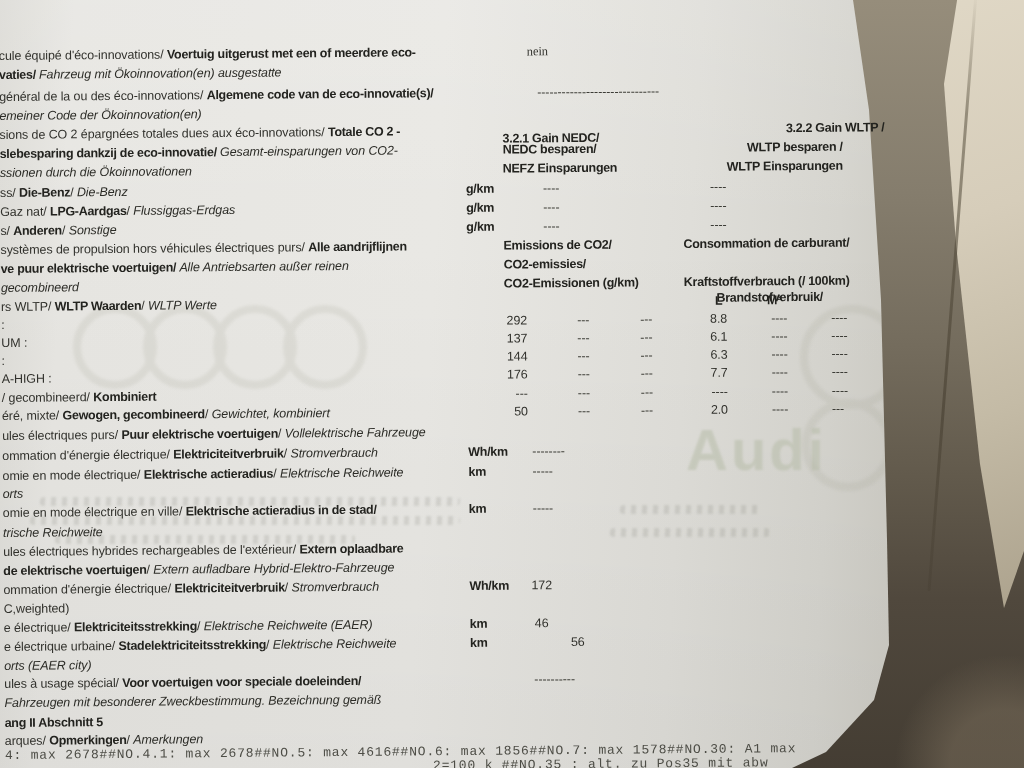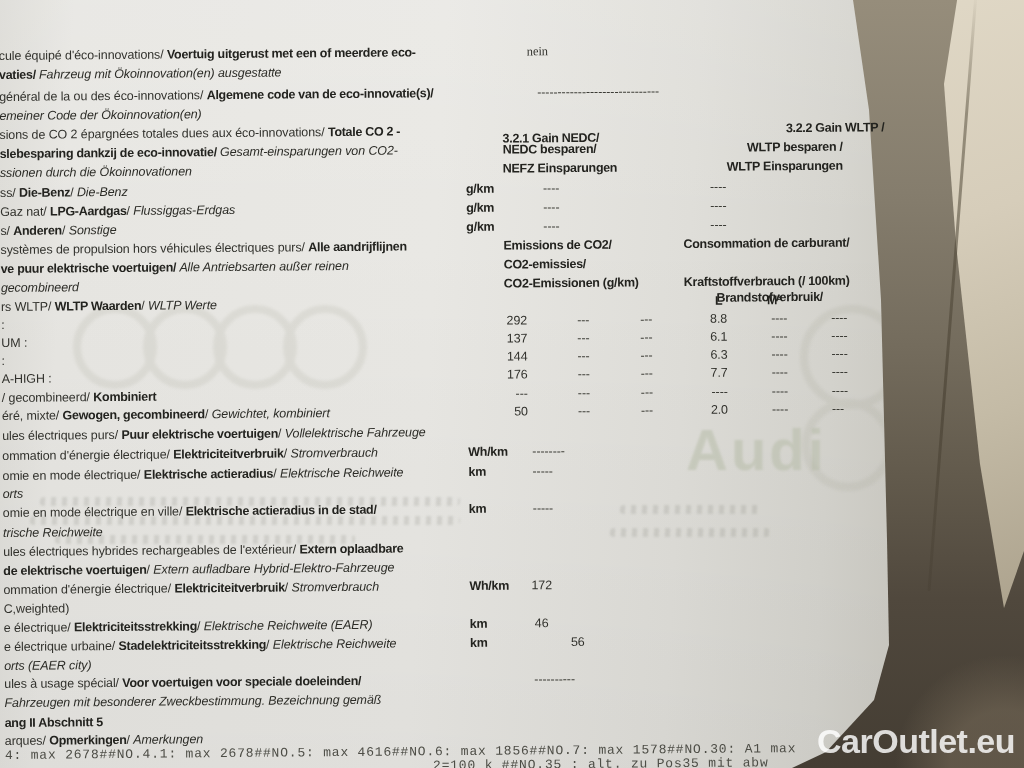--- a/index.html
+++ b/index.html
@@ -265,14 +265,13 @@
         <span class="lbl"><span class="s-r">arques/ </span><span class="s-b">Opmerkingen</span><span class="s-r">/ </span><span class="s-i">Amerkungen</span></span>
       </div>
       <div class="line" style="top: 748px;">
         <span class="lbl"><span class="s-m">4: max 2678##NO.4.1: max 2678##NO.5: max 4616##NO.6: max 1856##NO.7: max 1578##NO.30: A1 max</span></span>
       </div>
       <div class="line" style="top: 762px;">
         <span class="cell s-m" style="left: 430px;">2=100 k ##NO.35 : alt. zu Pos35 mit abw</span>
       </div>
     </div>
 
-  <div class="caroutlet">CarOutlet.eu</div>
 </div>
 
 </body></html>

